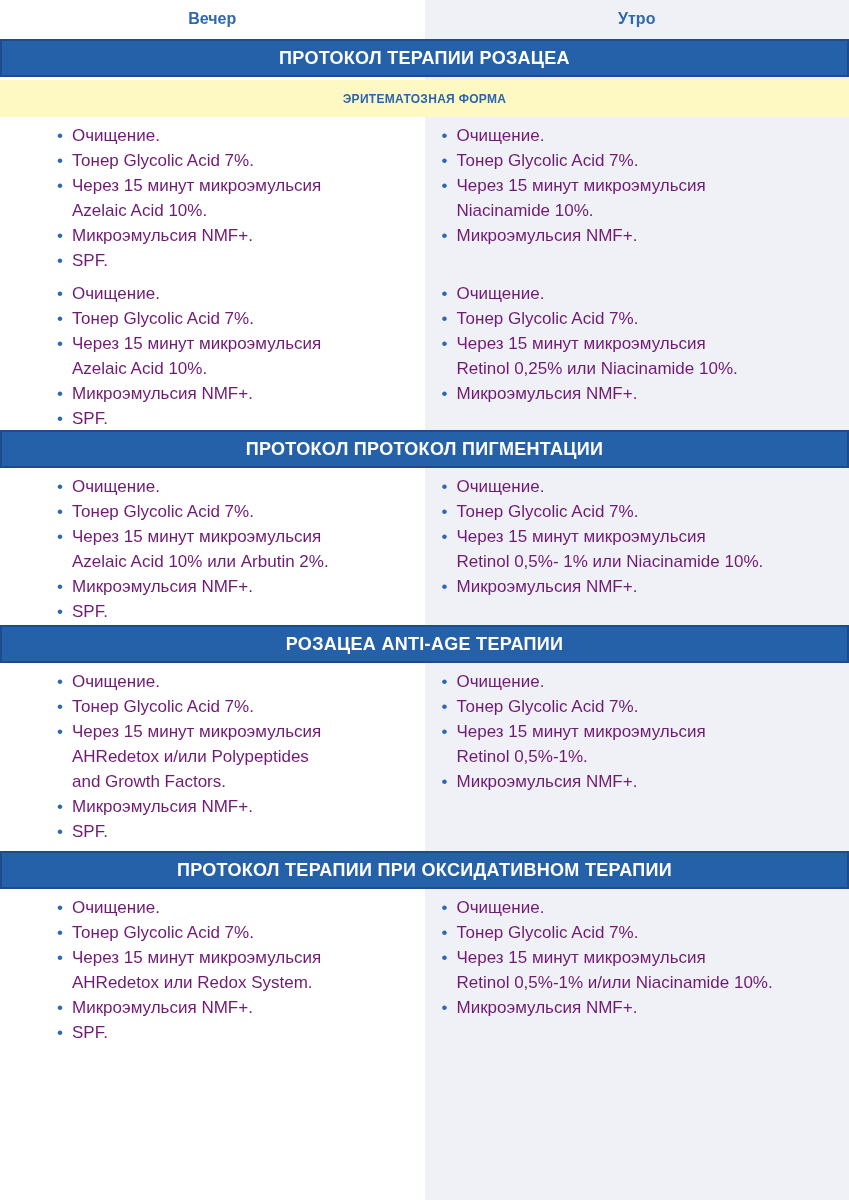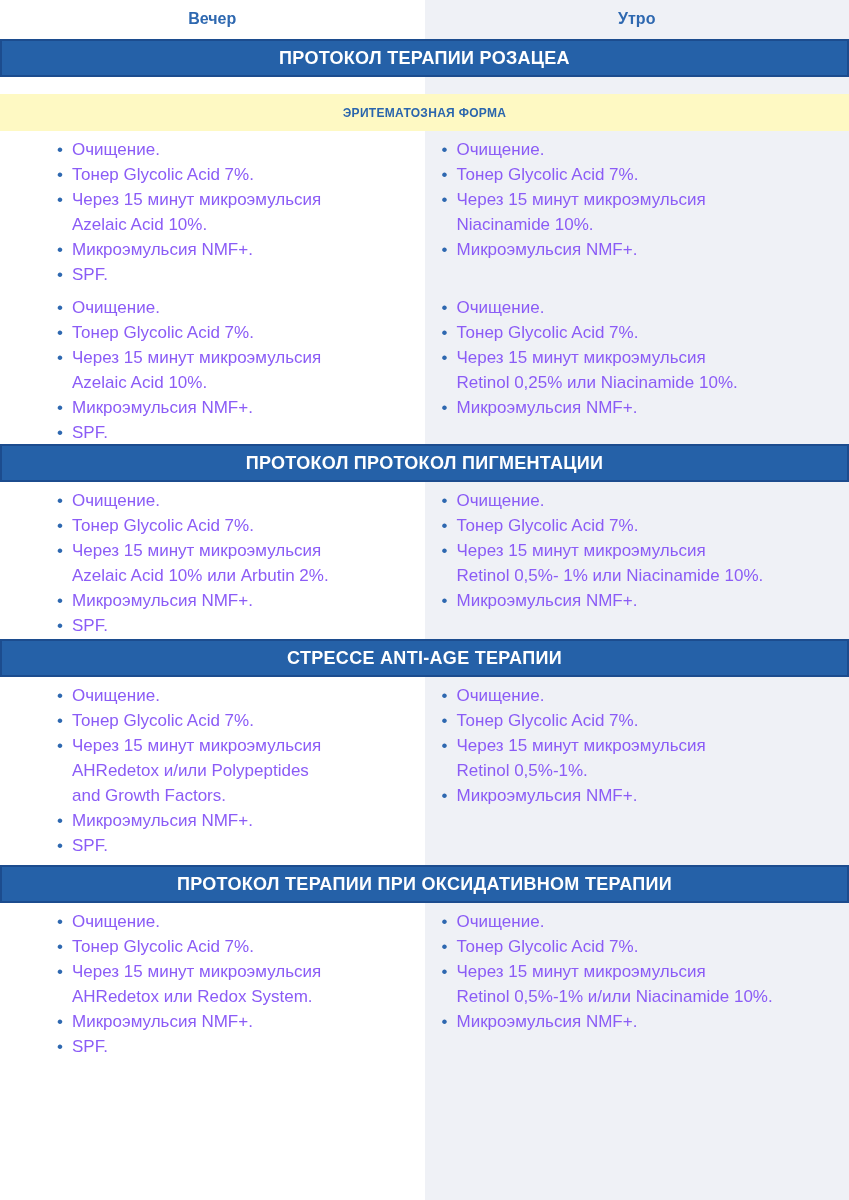--- a/index.html
+++ b/index.html
@@ -37,40 +37,40 @@
     letter-spacing: 0.3px;
     box-sizing: border-box;
   }
   .band.dark {
     height: 38px;
     background: #2561a8;
     border: 2px solid #1c4c8e;
     color: #ffffff;
     font-size: 18px;
   }
-  .band.dark.first { margin-top: 2px; margin-bottom: 17px; }
+  .band.dark.first { margin-top: 2px; margin-bottom: 3px; }
   .band.light {
     height: 37px;
     background: #fef9c3;
     color: #2a65ad;
     font-size: 12px;
   }
 
   
   .rows { display: flex; box-sizing: border-box; padding-top: 6px; overflow: hidden; }
   .rows .col { width: 50%; box-sizing: border-box; }
   ul.list { list-style: none; margin: 0; padding: 0; }
   .col.morning ul.list { margin-left: 57px; margin-right: 18px; }
   .col.evening ul.list { margin-left: 17px; margin-right: 18px; }
   ul.list li {
     position: relative;
     padding-left: 15px;
     font-size: 17px;
     line-height: 25px;
-    color: #8b5cf6;
+    color: #701a75;
     white-space: pre-line;
   }
   ul.list li::before {
     content: "\2022";
     position: absolute;
     left: 0; top: 0;
     color: #2e68b0;
   }
   .rows.h1 { height: 158px; }
   .rows.h2 { height: 155px; }
@@ -159,21 +159,21 @@
 
         <li class="item">Очищение.</li>
             <li class="item">Тонер Glycolic Acid 7%.</li>
             <li class="item">Через 15 минут микроэмульсия
 Retinol 0,5%- 1% или Niacinamide 10%.</li>
             <li class="item">Микроэмульсия NMF+.</li>
           </ul>
       </div>
     </div>
 
-    <div class="band dark">СТРЕССЕ ANTI-AGE ТЕРАПИИ</div>
+    <div class="band dark">РОЗАЦЕА ANTI-AGE ТЕРАПИИ</div>
     <div class="rows h4">
       <div class="col morning">
         <ul class="list">
 
         <li class="item">Очищение.</li>
             <li class="item">Тонер Glycolic Acid 7%.</li>
             <li class="item">Через 15 минут микроэмульсия
 AHRedetox и/или Polypeptides
 and Growth Factors.</li>
             <li class="item">Микроэмульсия NMF+.</li>

